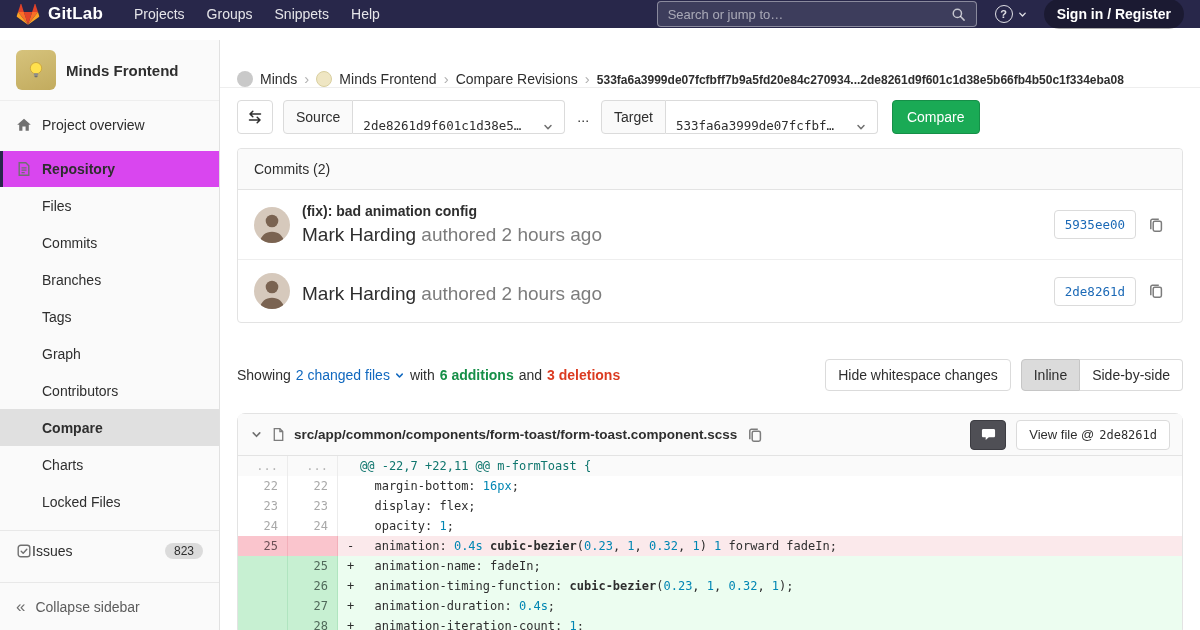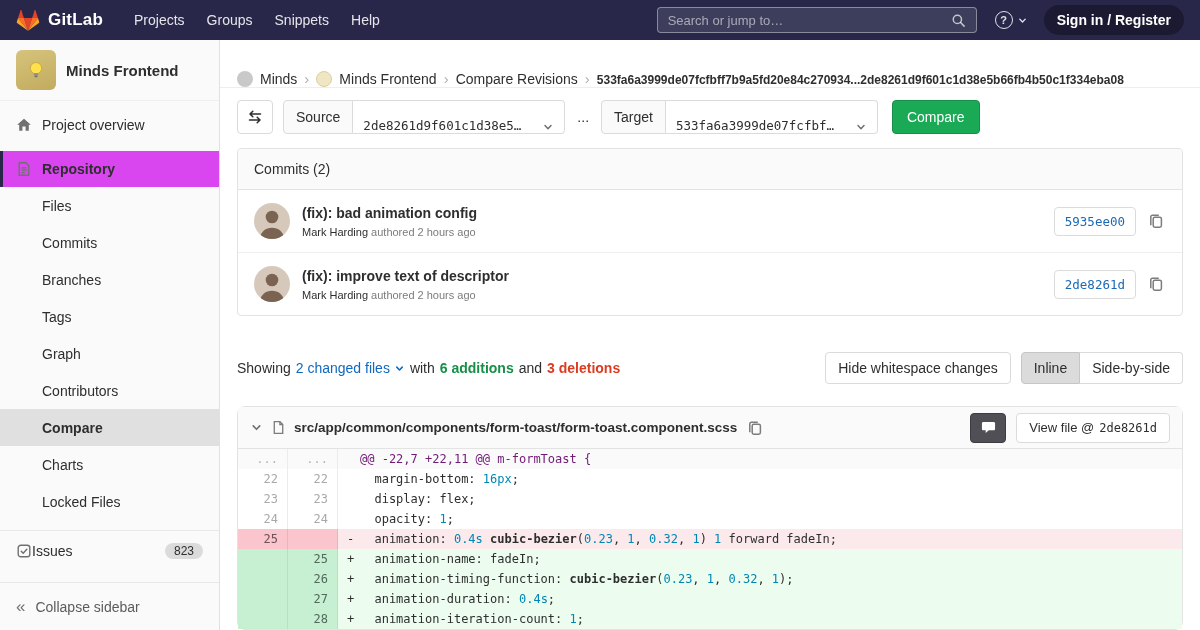--- a/index.html
+++ b/index.html
@@ -3,21 +3,21 @@
 <meta charset="utf-8">
 <style>
   *{box-sizing:border-box;margin:0;padding:0;font:inherit}
   html,body{width:1200px;height:630px;overflow:hidden}
   body{font-family:"Liberation Sans","DejaVu Sans",sans-serif;font-size:14px;color:#2e2e2e;background:#fff;position:relative}
   a{text-decoration:none;color:inherit}
   button{background:none;border:0;cursor:pointer;color:inherit}
   svg{display:block}
 
   
-  .navbar{position:absolute;top:0;left:0;width:1200px;height:40px;background:#28274a;display:flex;align-items:center;padding:0 16px;z-index:10}
+  .navbar{position:absolute;top:0;left:0;width:1200px;height:28px;background:#28274a;display:flex;align-items:center;padding:0 16px;z-index:10}
   .brand{display:flex;align-items:center;gap:8px;margin-right:20px;cursor:pointer}
   .brand-text{color:#fff;font-weight:700;font-size:17px;letter-spacing:.2px}
   .nav-links{display:flex;align-items:center}
   .nav-link{color:rgba(255,255,255,.88);padding:0 11px;line-height:40px;font-size:14px;cursor:pointer}
   .nav-search{margin-left:auto;display:flex;align-items:center;width:320px;height:26px;border:1px solid rgba(255,255,255,.4);border-radius:4px;background:rgba(255,255,255,.1);padding:0 10px}
   .nav-search input{flex:1;background:transparent;border:0;outline:0;color:#fff;font-size:13px;font-family:inherit}
   .nav-search input::placeholder{color:rgba(255,255,255,.55)}
   .search-icon{color:rgba(255,255,255,.7)}
   .nav-help{display:flex;align-items:center;gap:4px;margin:0 16px 0 18px;color:rgba(255,255,255,.85);cursor:pointer}
   .q-circle{width:18px;height:18px;border-radius:50%;border:1.5px solid rgba(255,255,255,.85);display:flex;align-items:center;justify-content:center;font-size:11px;font-weight:700}
@@ -67,21 +67,21 @@
   .btn-green{background:#1aaa55;border:1px solid #168f48;color:#fff;border-radius:4px;height:34px;padding:0 14px;margin-left:4px;font-size:14px}
 
   
   .panel{border:1px solid #e3e3e3;border-radius:4px;margin-top:14px}
   .panel-header{padding:12px 16px;background:#fafafa;border-bottom:1px solid #e3e3e3;border-radius:4px 4px 0 0;font-size:14px}
   .commit{display:flex;align-items:center;padding:13px 16px}
   .commit + .commit{border-top:1px solid #eee}
   .commit-avatar{width:36px;height:36px;border-radius:50%;overflow:hidden;flex:none}
   .commit-info{margin-left:12px;min-width:0}
   .commit-title{font-weight:700;font-size:14px;display:block;cursor:pointer}
-  .commit-meta{margin-top:5px;font-size:11px}
+  .commit-meta{margin-top:5px;font-size:19px}
   .commit-author{cursor:pointer}
   .commit-meta-text{color:#7c7c7c}
   .commit-right{margin-left:auto;display:flex;align-items:center;gap:10px}
   .sha-box{border:1px solid #dbdbdb;border-radius:4px;background:#fff;padding:6px 10px;font-family:"DejaVu Sans Mono",monospace;font-size:12.5px;color:#1b69b6;cursor:pointer}
   .icon-btn{color:#7c7c7c;display:flex;padding:2px}
 
   
   .stats-row{display:flex;align-items:center;margin-top:36px}
   .stats-left{display:flex;align-items:center;gap:5px}
   .files-dd{display:flex;align-items:center;gap:4px;color:#1068bf;font-size:14px;padding:0}
@@ -107,21 +107,21 @@
   .view-file .mono{font-family:"DejaVu Sans Mono",monospace;font-size:12px}
 
   
   .diff-table{font-family:"DejaVu Sans Mono",monospace;font-size:12px}
   .d-row{display:flex;height:20px;line-height:20px}
   .d-num{width:50px;flex:none;text-align:right;padding-right:9px;color:#a9a9a9;border-right:1px solid #ececec;cursor:pointer}
   .d-content{flex:1;white-space:pre;overflow:hidden;padding-left:9px;color:#2e2e2e}
   .d-sign{display:inline-block;width:13px}
   .d-row.hunk{background:#fafafa}
   .d-row.hunk .d-num{color:#b5b5b5;cursor:default}
-  .d-row.hunk .d-content{color:#701a75}
+  .d-row.hunk .d-content{color:#0f766e}
   .d-row.del .d-num{background:#fac5cd;border-color:#f2b0ba;color:#6c5056}
   .d-row.del .d-content{background:#fbe9eb}
   .d-row.add .d-num{background:#c7f0d2;border-color:#b0e5c0;color:#50695a}
   .d-row.add .d-content{background:#ecfdf0}
   .tok-v{color:#0086b3}
   .tok-fn{font-weight:700}
 </style>
 </head>
 <body>
 
@@ -305,21 +305,20 @@
           </div>
           <div class="commit">
             <span class="commit-avatar">
               <svg width="36" height="36" viewBox="0 0 36 36">
                 <rect width="36" height="36" fill="#d6c9bc"></rect>
                 <circle cx="18" cy="14" r="6.3" fill="#7a6351"></circle>
                 <path d="M5.5 36c1.2-7.5 6.3-11.3 12.5-11.3S29.3 28.5 30.5 36z" fill="#7a6351"></path>
               </svg>
             </span>
             <div class="commit-info">
-              <a class="commit-title">(fix): improve text of descriptor</a>
               <div class="commit-meta"><a class="commit-author">Mark Harding</a><span class="commit-meta-text"> authored 2 hours ago</span></div>
             </div>
             <div class="commit-right">
               <span class="sha-box">2de8261d</span>
               <button class="icon-btn">
                 <svg width="16" height="16" viewBox="0 0 16 16" fill="none" stroke="currentColor" stroke-width="1.5">
                   <rect x="5.2" y="4.2" width="8.2" height="10" rx="1.6"></rect>
                   <path d="M10.8 2.2H4.4A1.6 1.6 0 0 0 2.8 3.8v8.4"></path>
                 </svg>
               </button>

